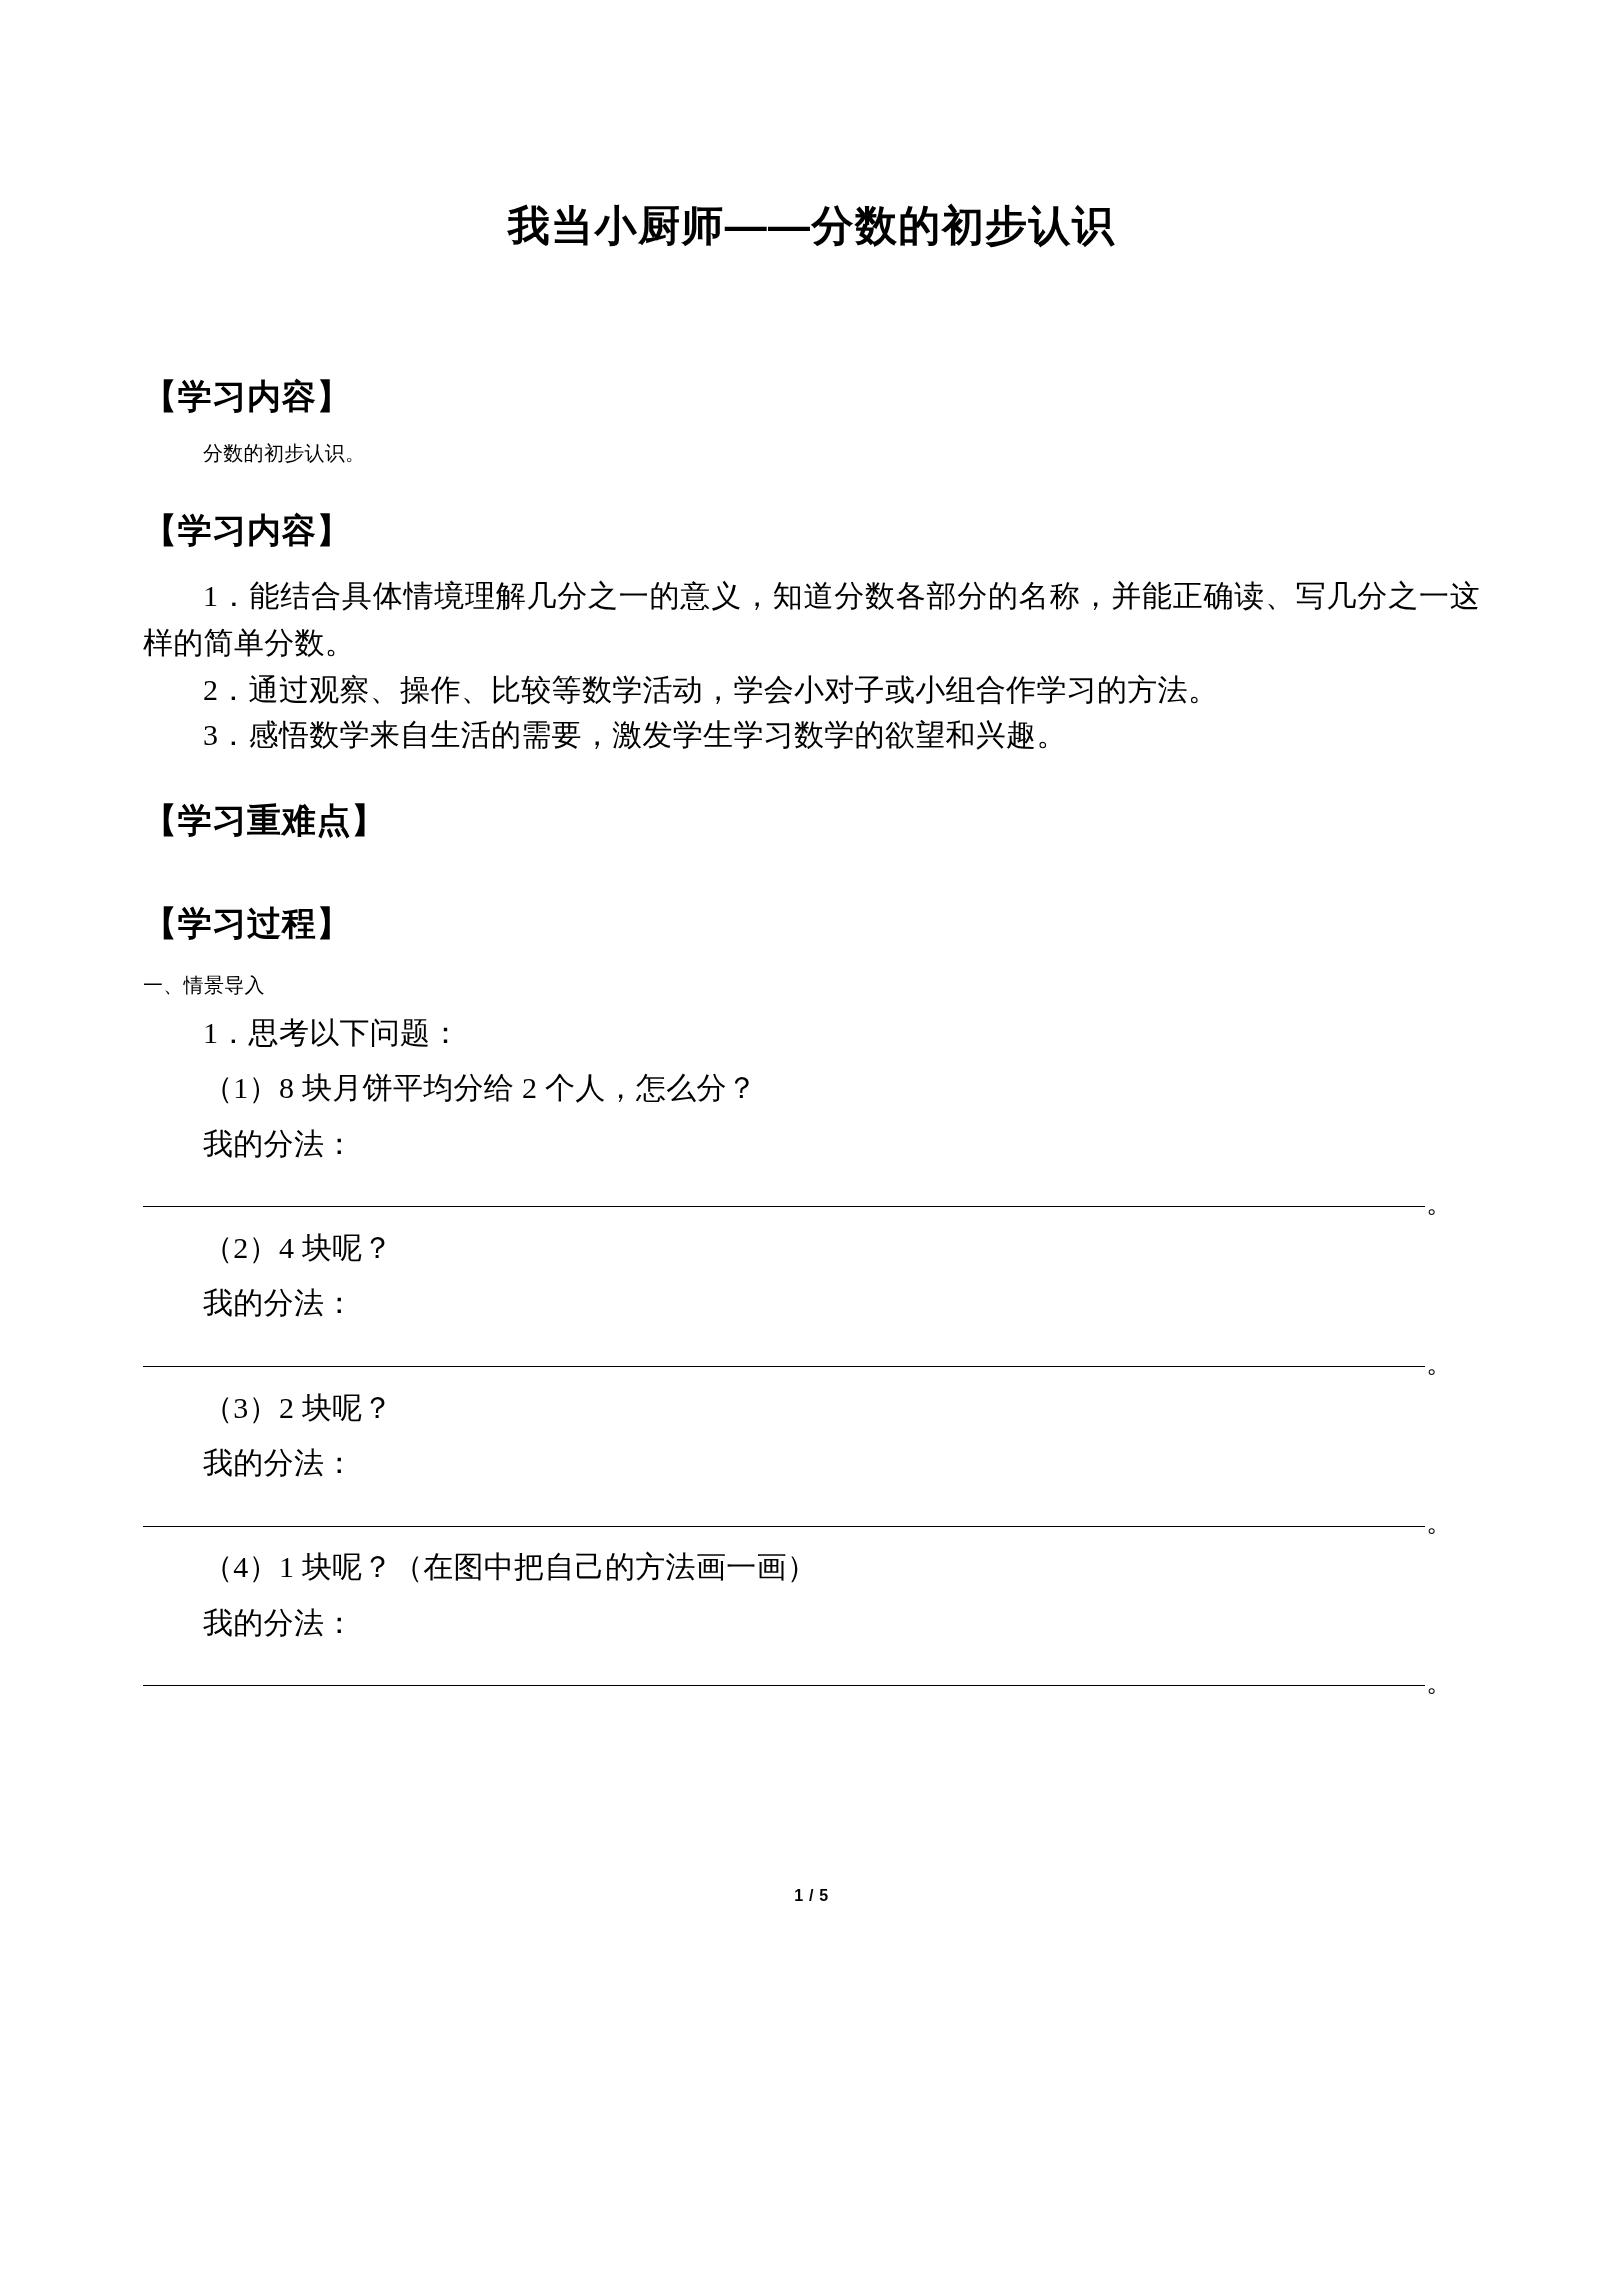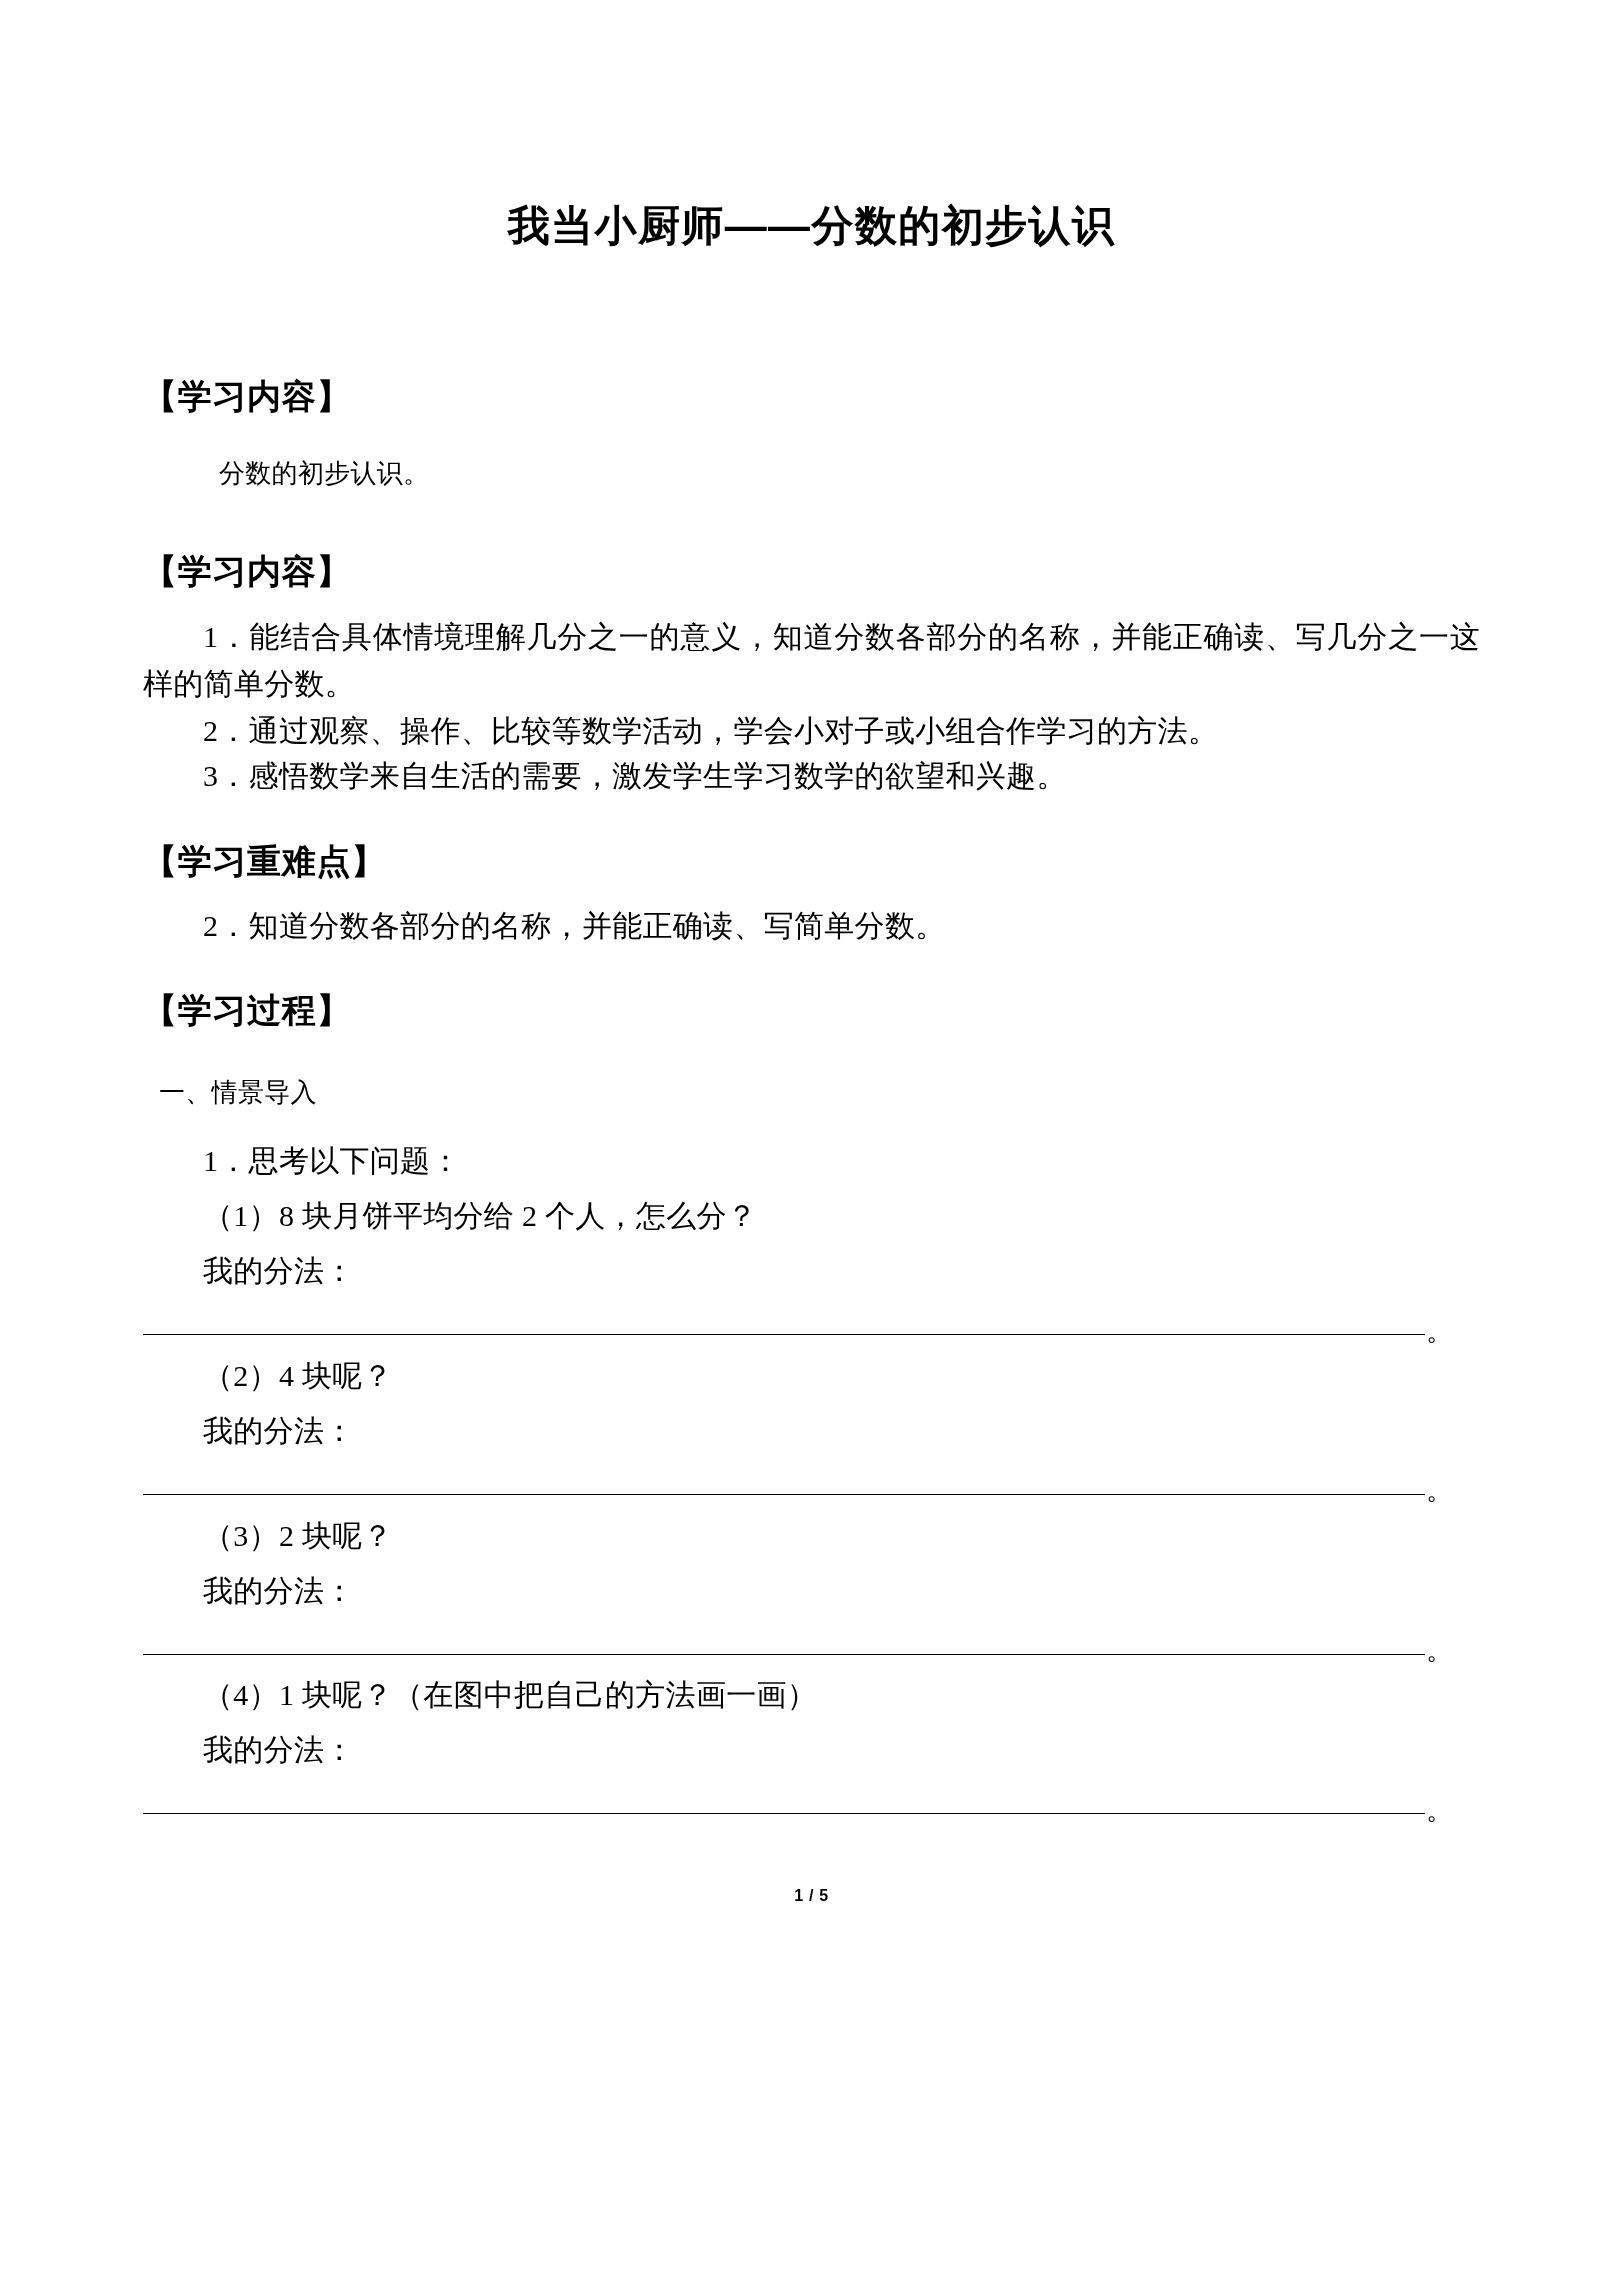--- a/index.html
+++ b/index.html
@@ -36,23 +36,23 @@
     font-size: 34px;
     margin: 0;
     letter-spacing: 0.7px;
   }
   .sh-1 { padding-top: 120px; }
   .sh-2 { padding-top: 40px; }
   .sh-3 { padding-top: 40px; }
   .sh-4 { padding-top: 40px; }
 
   .para {
-    font-size: 26px;
+    font-size: 20px;
     line-height: 1.52;
-    margin: 16px;
+    margin: 0;
     text-indent: 60px;
     letter-spacing: 0.3px;
   }
   .para.noindent { text-indent: 0; }
   .gap-sm { height: 17.7px; }
   .gap-md { height: 23px; }
   .gap-xs { height: 9.5px; }
 
   .numbered {
     font-size: 30px;
@@ -114,21 +114,20 @@
   <p class="para">分数的初步认识。</p>
 
   <h2 class="section-head sh-2">【学习内容】</h2>
   <div class="gap-sm"></div>
   <p class="wrap-block" style="text-indent:60px;">1．能结合具体情境理解几分之一的意义，知道分数各部分的名称，并能正确读、写几分之一这样的简单分数。</p>
   <p class="numbered">2．通过观察、操作、比较等数学活动，学会小对子或小组合作学习的方法。</p>
   <p class="numbered">3．感悟数学来自生活的需要，激发学生学习数学的欲望和兴趣。</p>
 
   <h2 class="section-head sh-3">【学习重难点】</h2>
   <div class="gap-sm"></div>
-  <p class="numbered">2．知道分数各部分的名称，并能正确读、写简单分数。</p>
 
   <h2 class="section-head sh-4">【学习过程】</h2>
   <div class="gap-md"></div>
   <p class="para noindent">一、情景导入</p>
   <div class="gap-xs"></div>
   <p class="numbered">1．思考以下问题：</p>
   <div class="gap-xs"></div>
 
   <p class="numbered">（1）8 块月饼平均分给 2 个人，怎么分？</p>
   <div class="gap-xs"></div>

